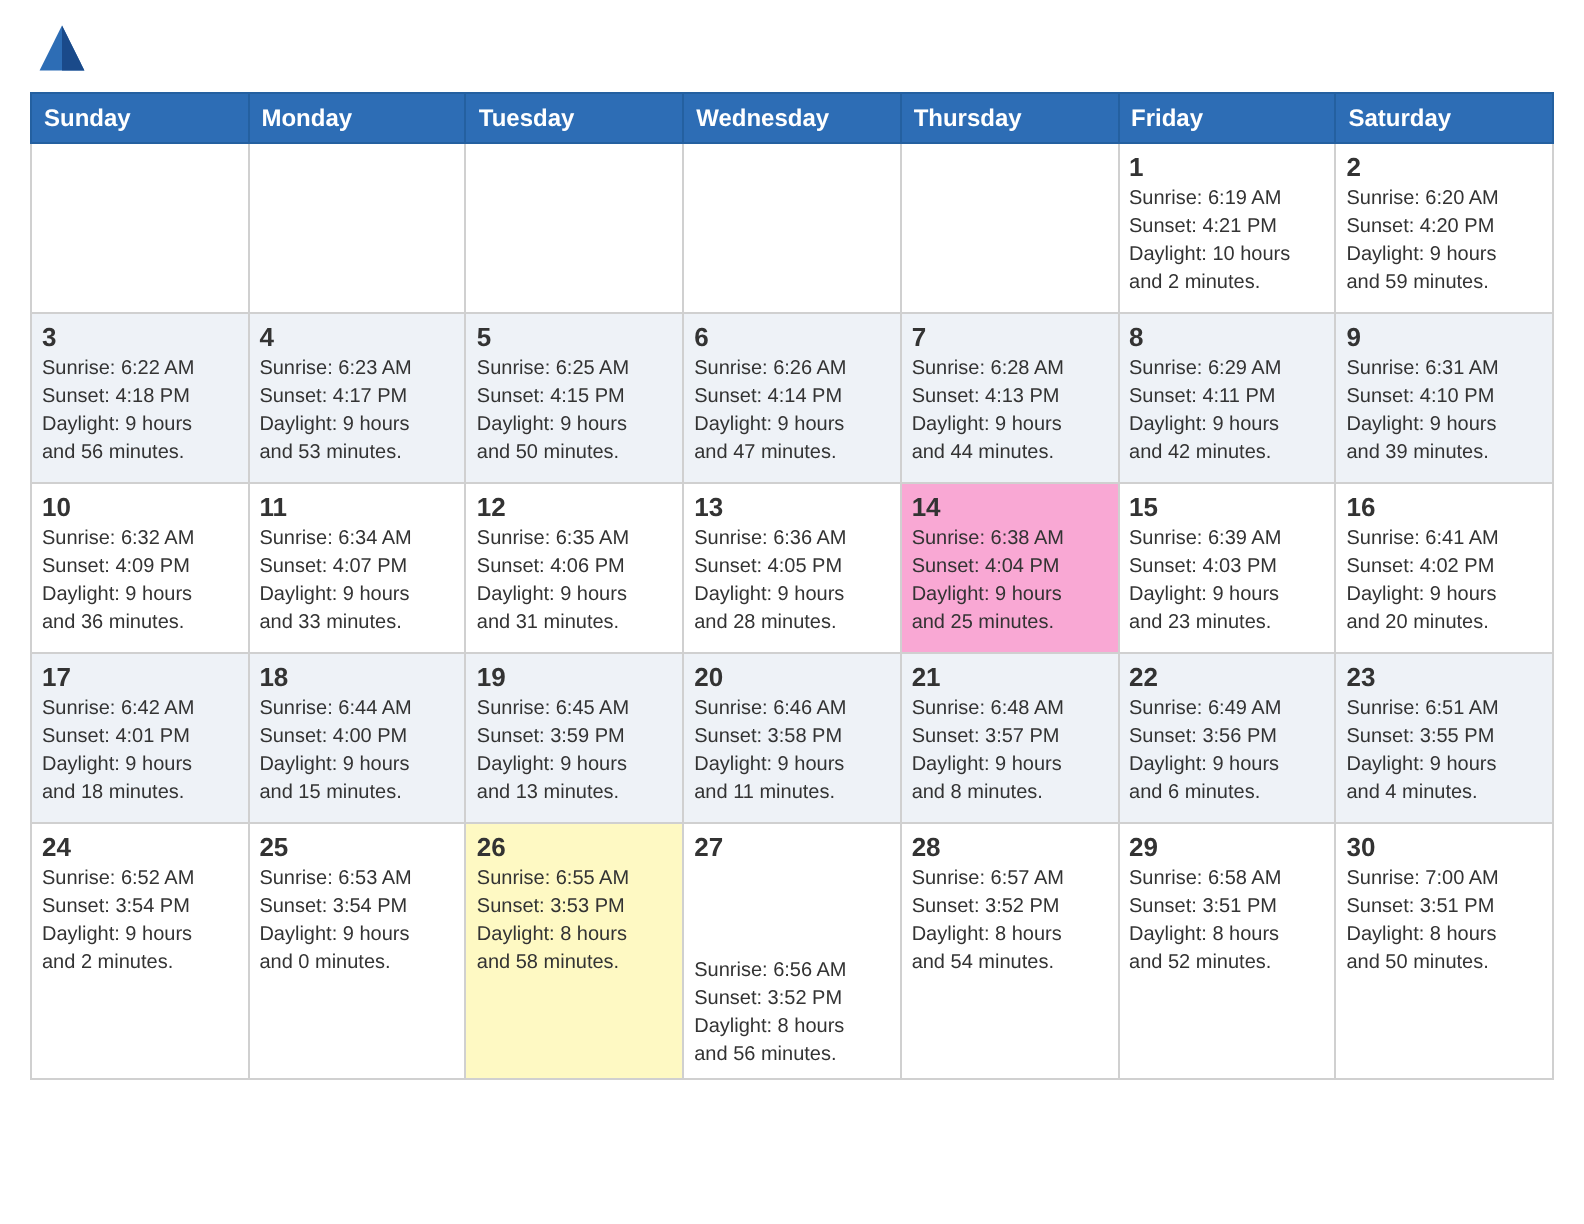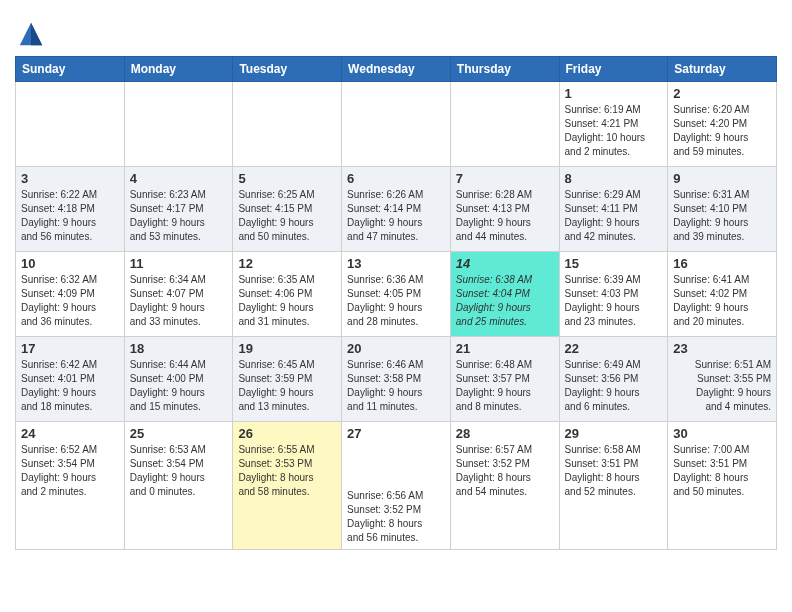--- a/index.html
+++ b/index.html
@@ -6,21 +6,21 @@
     body {
       font-family: Arial, sans-serif;
       background: #fff;
       width: 792px;
       min-height: 612px;
       padding: 0;
     }
     .page {
       width: 792px;
       background: #fff;
-      padding: 20px 15px 15px 15px;
+      padding: 10px 15px 15px 15px;
     }
     .header {
       display: flex;
       align-items: flex-start;
       justify-content: space-between;
       margin-bottom: 8px;
     }
     .logo-area {
       display: flex;
       flex-direction: column;
@@ -228,21 +228,21 @@
 Daylight: 9 hours
 and 31 minutes.</div>
           </td>
           <td style="background: rgb(255, 255, 255);">
             <span class="day-num">13</span>
             <div class="day-info" style="white-space: pre-line;">Sunrise: 6:36 AM
 Sunset: 4:05 PM
 Daylight: 9 hours
 and 28 minutes.</div>
           </td>
-          <td style="background: #5eead4; font-style: italic;">
+          <td style="background: #f9a8d4;">
             <span class="day-num">14</span>
             <div class="day-info" style="white-space: pre-line;">Sunrise: 6:38 AM
 Sunset: 4:04 PM
 Daylight: 9 hours
 and 25 minutes.</div>
           </td>
           <td style="background: rgb(255, 255, 255);">
             <span class="day-num">15</span>
             <div class="day-info" style="white-space: pre-line;">Sunrise: 6:39 AM
 Sunset: 4:03 PM
@@ -295,21 +295,21 @@
           </td>
           <td style="background: rgb(238, 242, 247); margin-left: 38px;">
             <span class="day-num">22</span>
             <div class="day-info" style="white-space: pre-line;">Sunrise: 6:49 AM
 Sunset: 3:56 PM
 Daylight: 9 hours
 and 6 minutes.</div>
           </td>
           <td style="background: rgb(238, 242, 247);">
             <span class="day-num">23</span>
-            <div class="day-info" style="white-space: pre-line; text-align: right;">Sunrise: 6:51 AM
+            <div class="day-info" style="white-space: pre-line;">Sunrise: 6:51 AM
 Sunset: 3:55 PM
 Daylight: 9 hours
 and 4 minutes.</div>
           </td>
         </tr>
         <tr>
           <td style="background: rgb(255, 255, 255);">
             <span class="day-num">24</span>
             <div class="day-info" style="white-space: pre-line;">Sunrise: 6:52 AM
 Sunset: 3:54 PM

